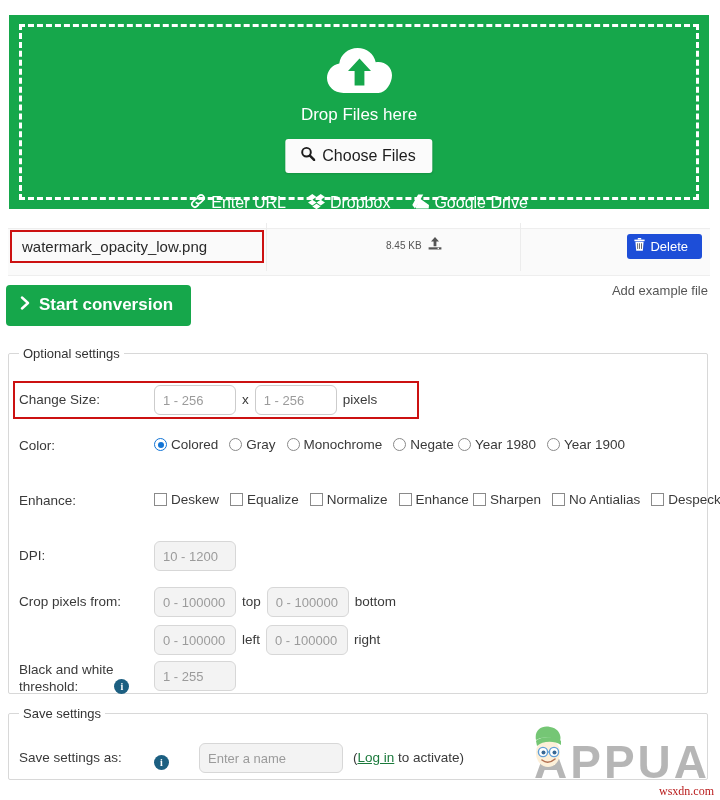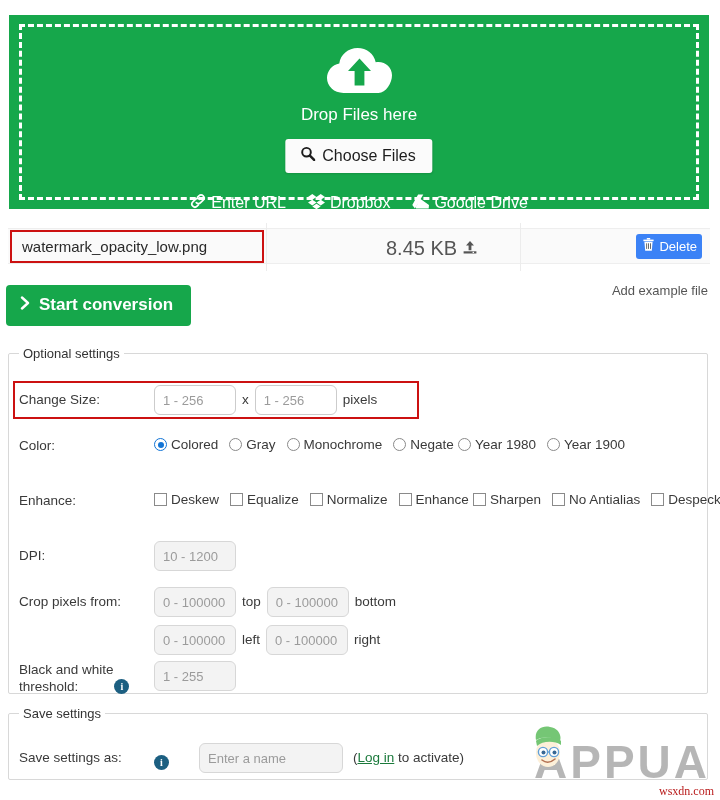--- a/index.html
+++ b/index.html
@@ -59,21 +59,21 @@
     gap: 22px;
     color: #ffffff;
     font-size: 16px;
   }
   .service { display: flex; align-items: center; gap: 5px; cursor: pointer; }
 
   
   .file-table {
     position: absolute;
     left: 8px; top: 228px;
-    width: 702px; height: 36px;
+    width: 702px; height: 48px;
     background: #fafafa;
     border-top: 1px solid #eeeeee;
     border-bottom: 1px solid #eeeeee;
   }
   .cell-divider {
     position: absolute;
     top: -6px; width: 1px; height: 48px;
     background: #ececec;
   }
   .file-name-box {
@@ -82,31 +82,31 @@
     width: 254px; height: 33px;
     border: 2px solid #cc1111;
     display: flex; align-items: center;
     padding-left: 10px;
     font-size: 15px;
     color: #2a2a2a;
   }
   .file-size {
     position: absolute;
     left: 378px; top: 8px;
-    font-size: 20px;
+    font-size: 10px;
     color: #555555;
     display: flex; align-items: center; gap: 6px;
   }
   .delete-btn {
     position: absolute;
     right: 8px; top: 5px;
-    background: #3b82f6;
+    background: #1d4ed8;
     color: #ffffff;
     border: none; border-radius: 3px;
-    padding: 4px 5px 5px 7px;
+    padding: 4px 14px 5px 7px;
     font-size: 13px;
     font-family: "Liberation Sans", sans-serif;
     display: flex; align-items: center; gap: 5px;
     cursor: pointer;
   }
 
   
   .start-btn {
     position: absolute;
     left: 6px; top: 285px;

